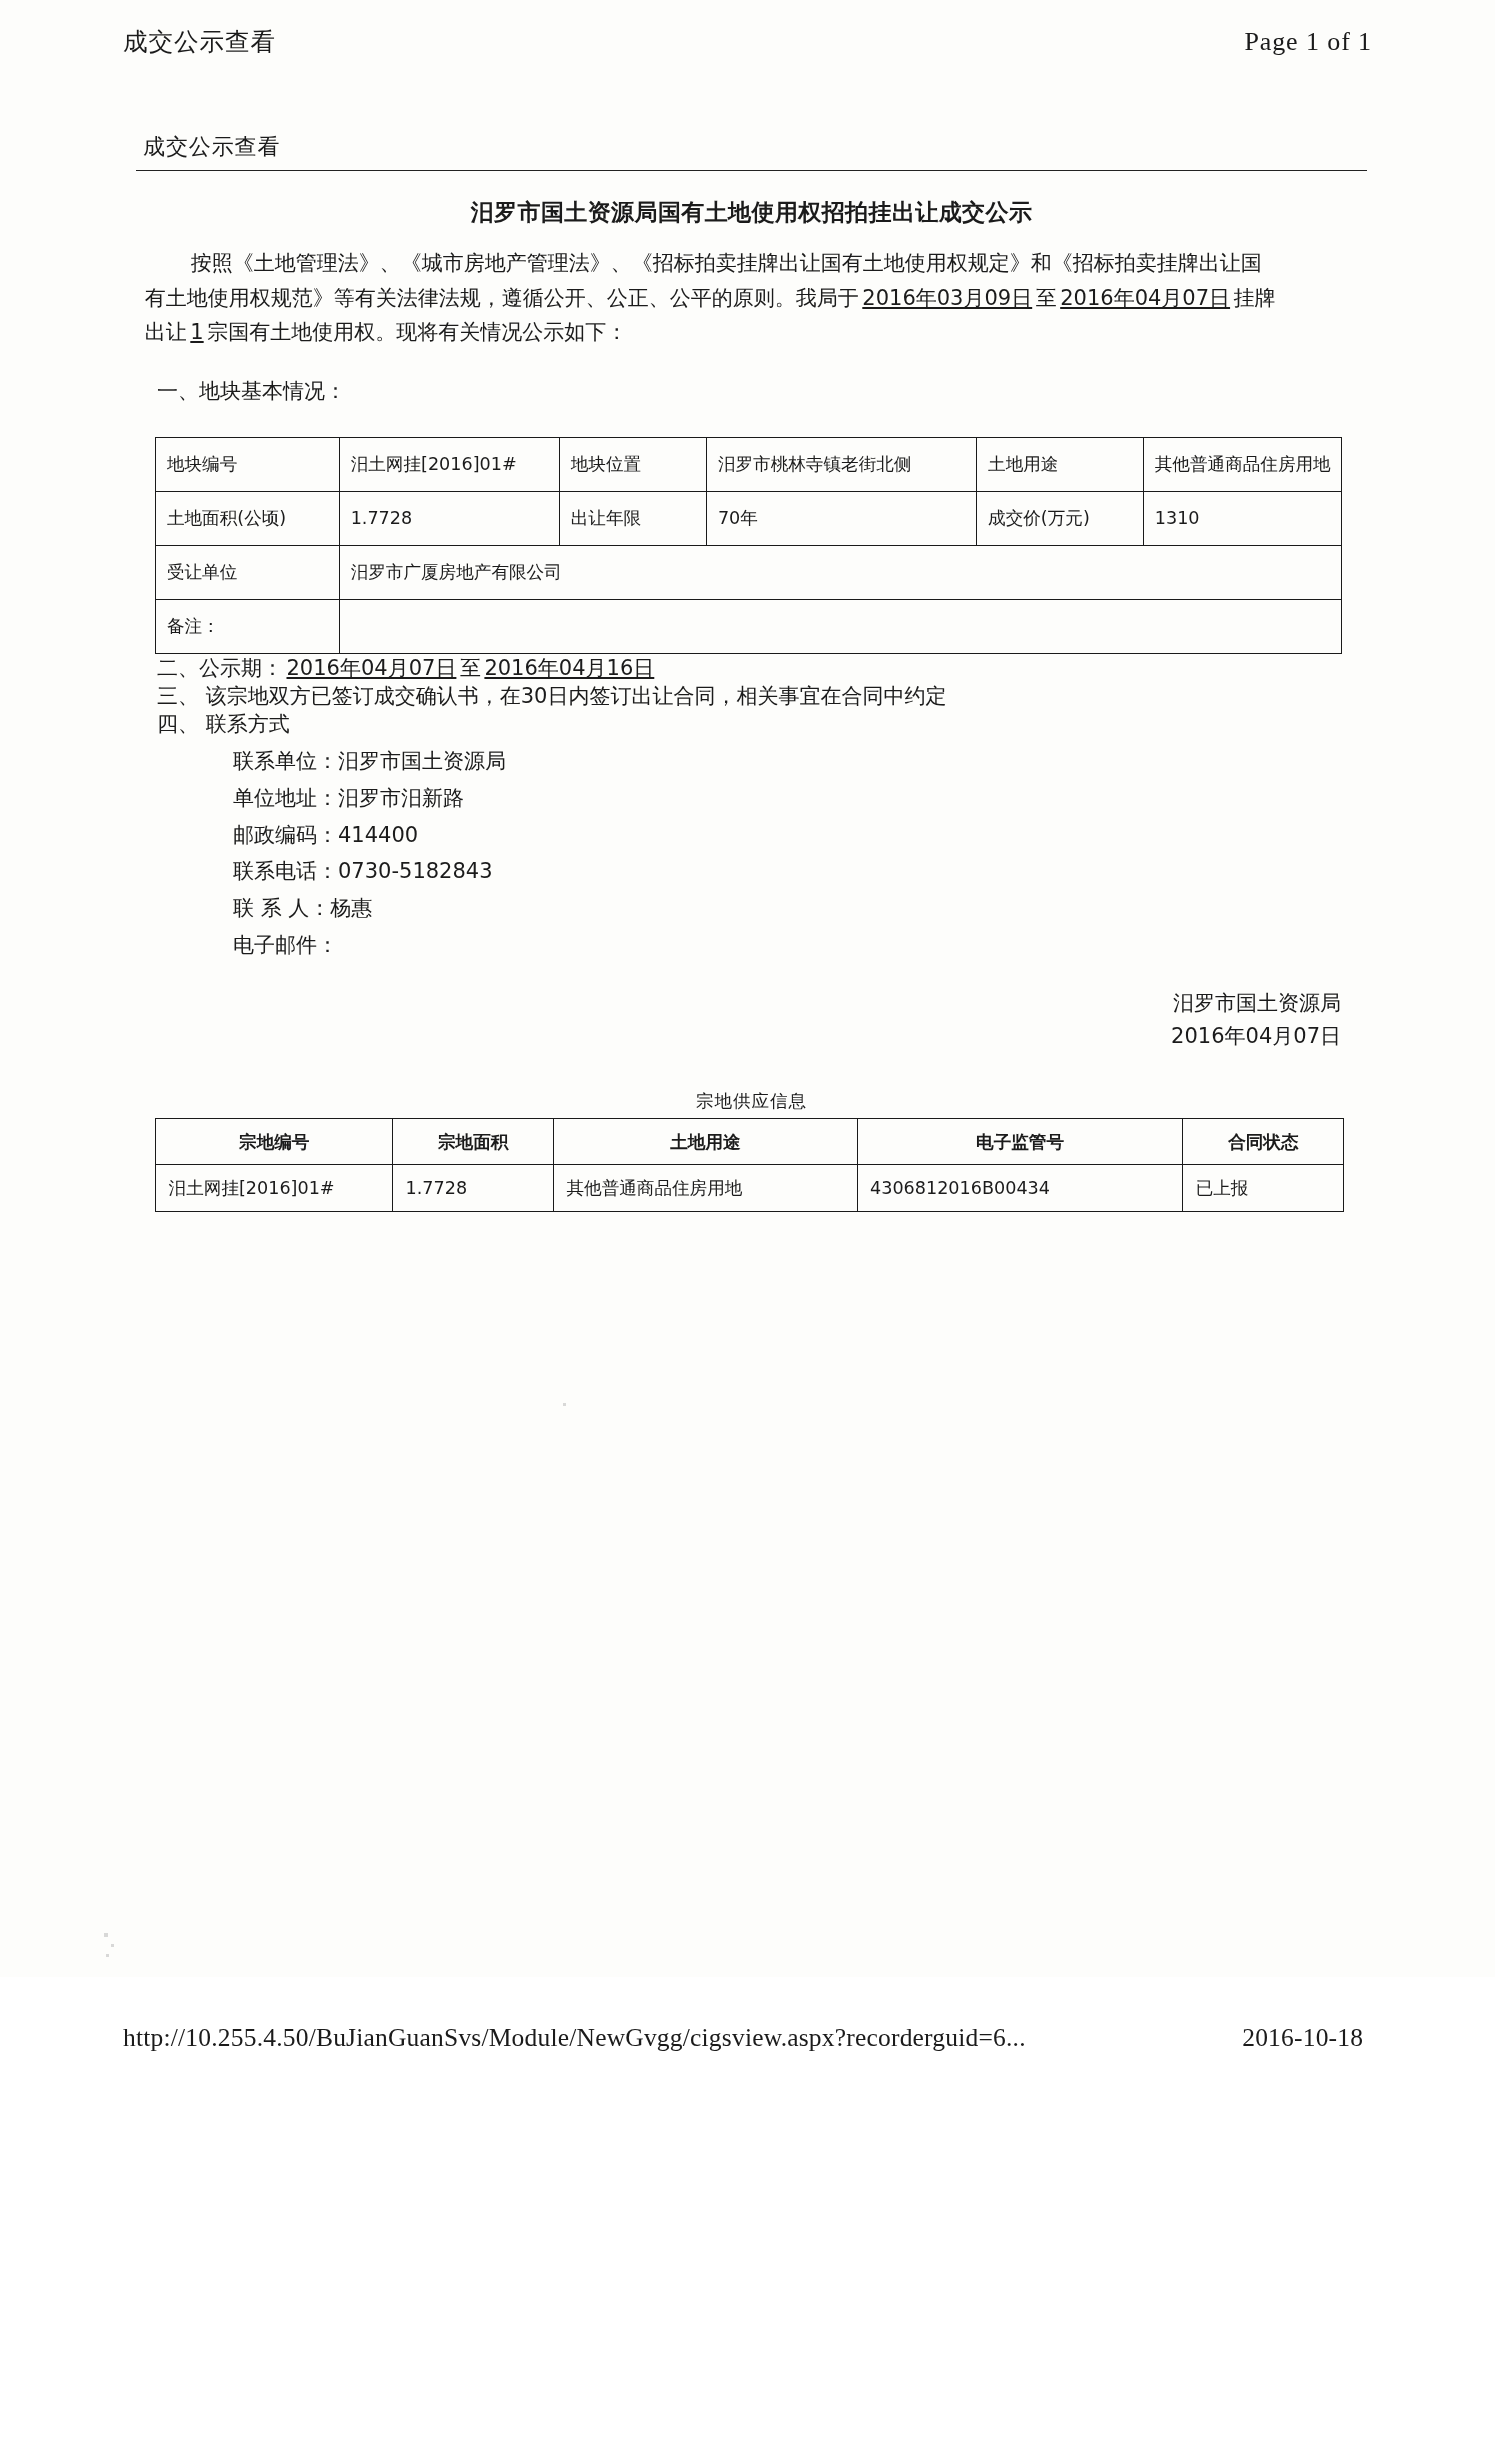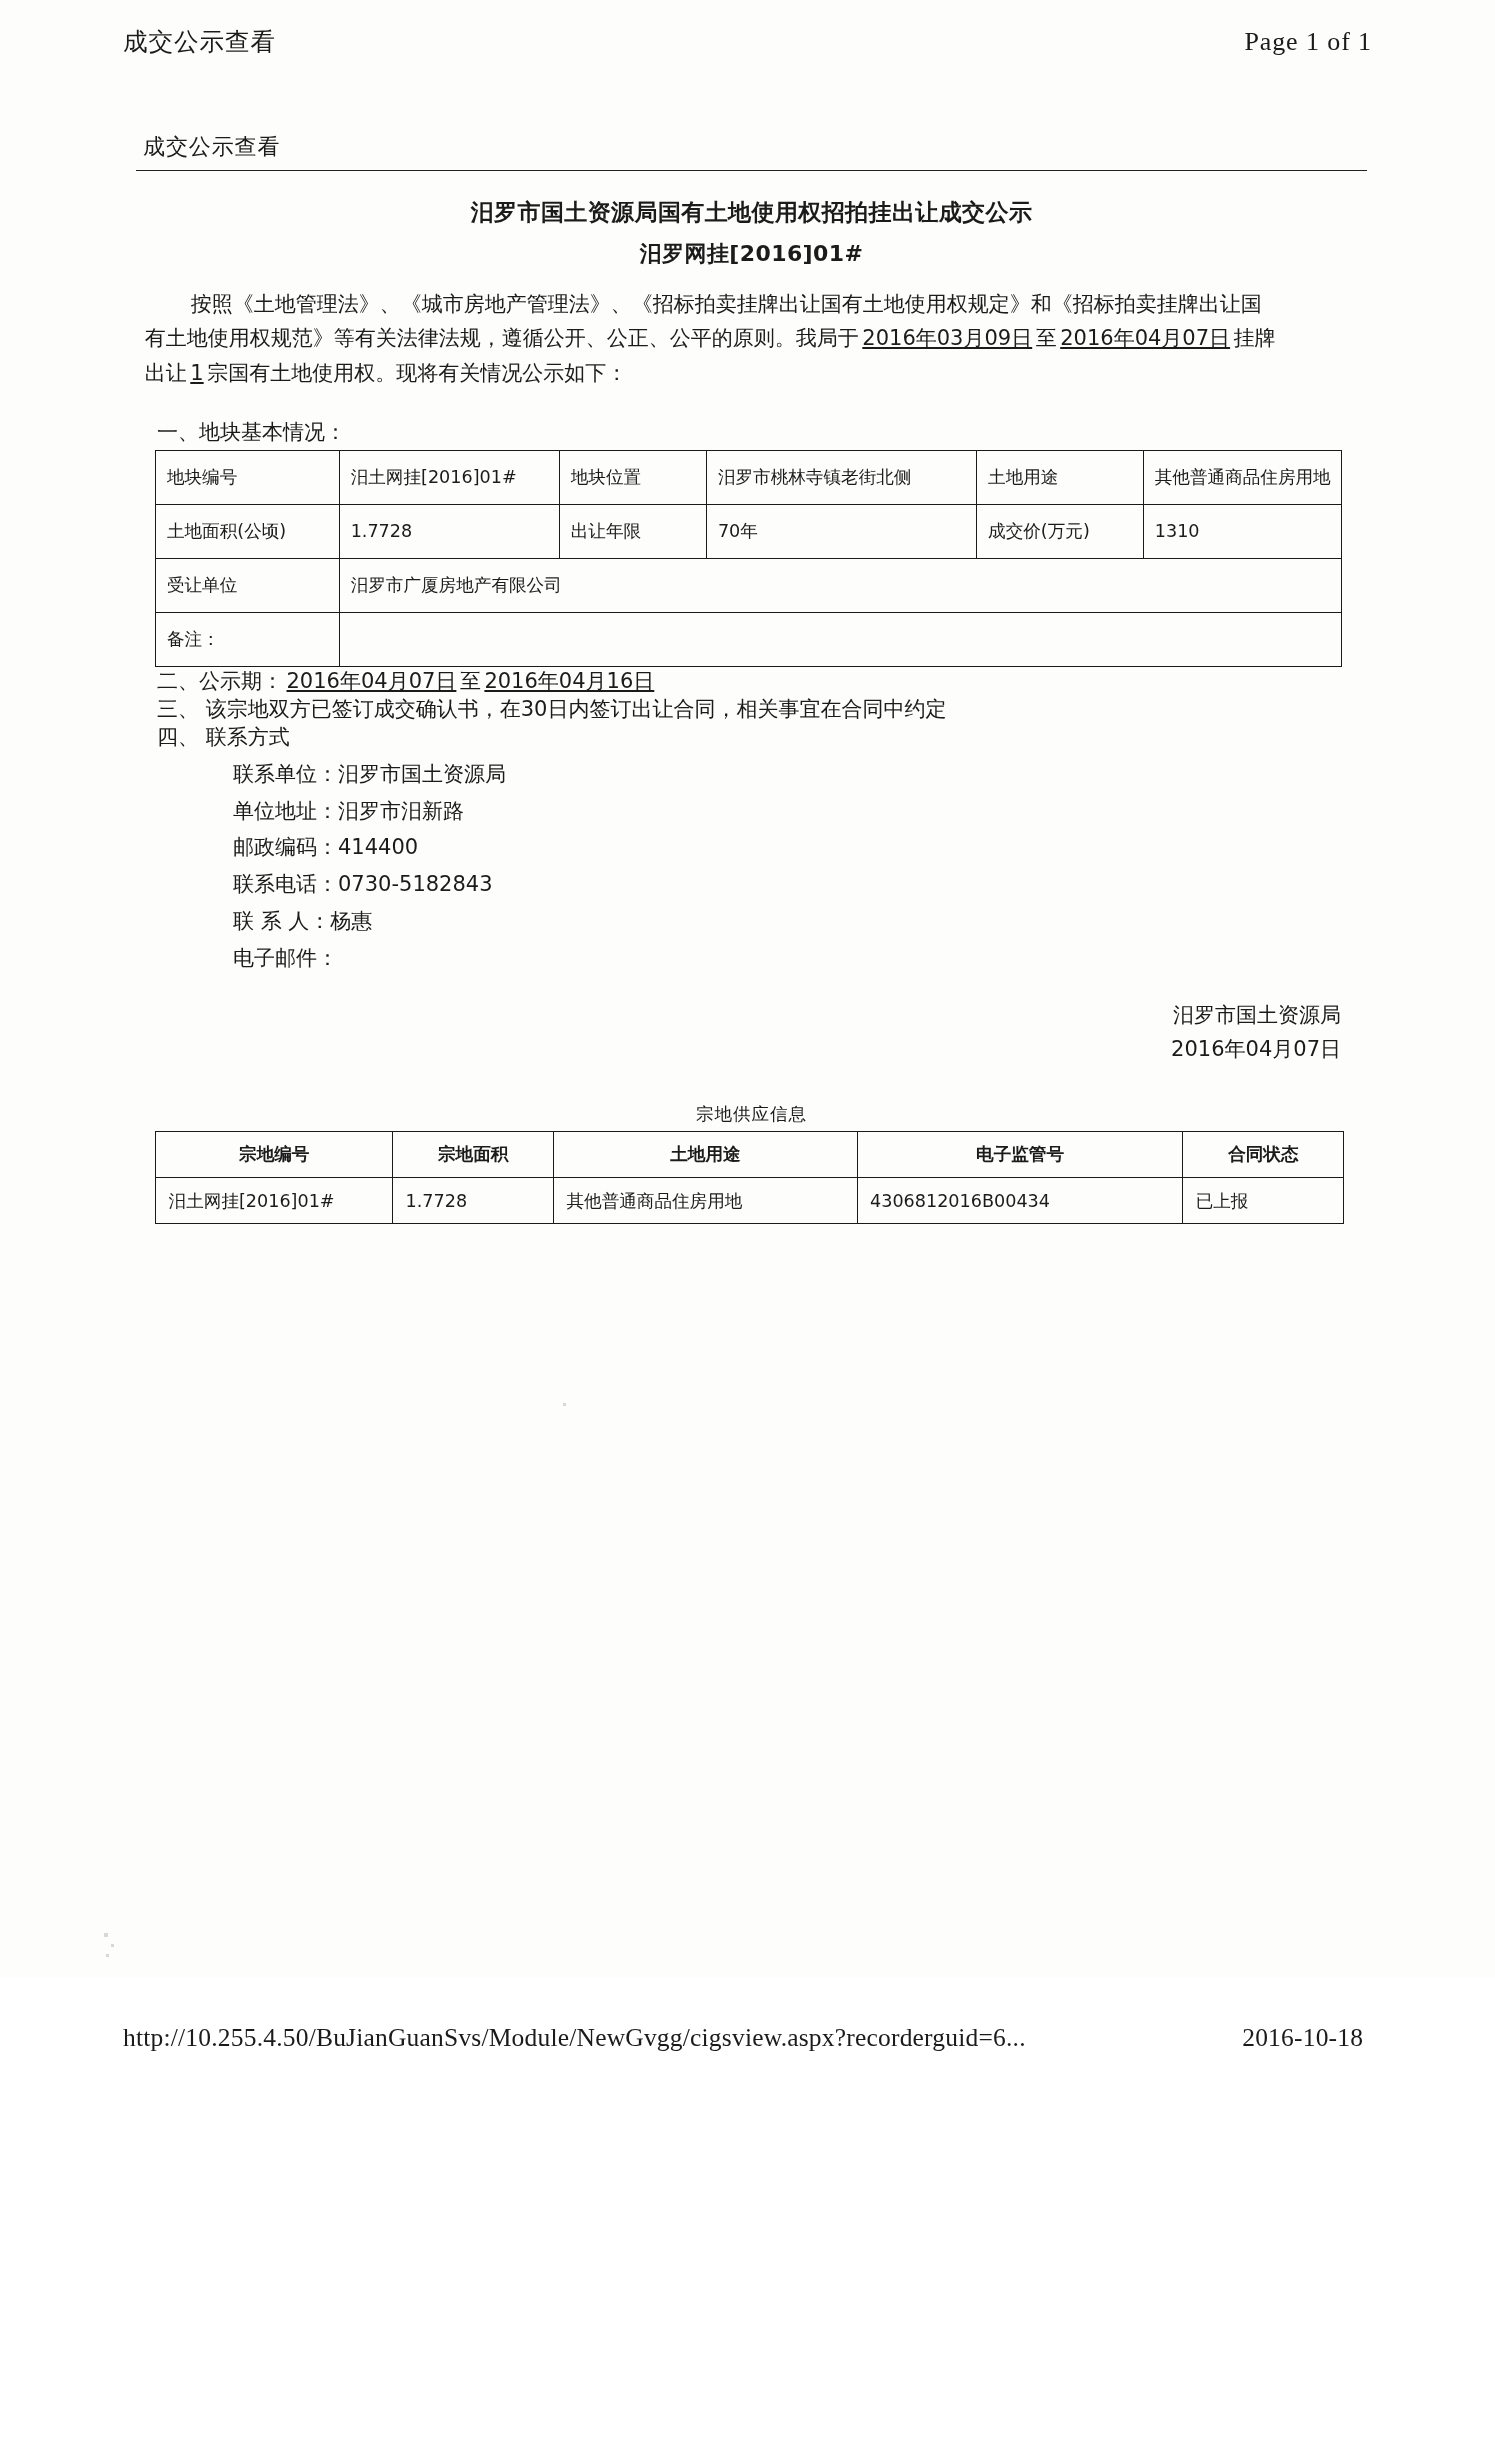--- a/index.html
+++ b/index.html
@@ -89,21 +89,21 @@
   .para .indent { display: inline-block; width: 46px; }
   .u { text-decoration: underline; padding: 0 3.5px; }
   .section-h {
     margin-top: 27px;
     font-size: 21px;
     font-family: "DejaVu Sans", sans-serif;
     padding-left: 21px;
   }
   
   table.info {
-    margin-top: 4px;
+    margin-top: 32px;
     margin-left: 19.3px;
     border-collapse: collapse;
     width: 1187px;
     font-family: "DejaVu Sans", sans-serif;
     font-size: 17.6px;
   }
   table.info td {
     border: 1.1px solid #1a1a1a;
     height: 46px;
     padding: 3.5px 10.6px;
@@ -194,21 +194,20 @@
     <div class="ph-right">Page 1 of 1</div>
   </div>
 
   <div class="doc">
 
     <div class="doc-tab">成交公示查看</div>
     <div class="rule"></div>
 
     <div class="title-block">
       <div class="title-main">汨罗市国土资源局国有土地使用权招拍挂出让成交公示</div>
-      <div class="title-sub">汨罗网挂[2016]01#</div>
     </div>
 
     <div class="para">
       <span class="indent"></span><span>按照《土地管理法》、《城市房地产管理法》、《招标拍卖挂牌出让国有土地使用权规定》和《招标拍卖挂牌出让国</span><br>
       <span>有土地使用权规范》等有关法律法规，遵循公开、公正、公平的原则。我局于</span><span class="u">2016年03月09日</span><span>至</span><span class="u">2016年04月07日</span><span>挂牌</span><br>
       <span>出让</span><span class="u">1</span><span>宗国有土地使用权。现将有关情况公示如下：</span>
     </div>
 
     <div class="section-h">一、地块基本情况：</div>
 

